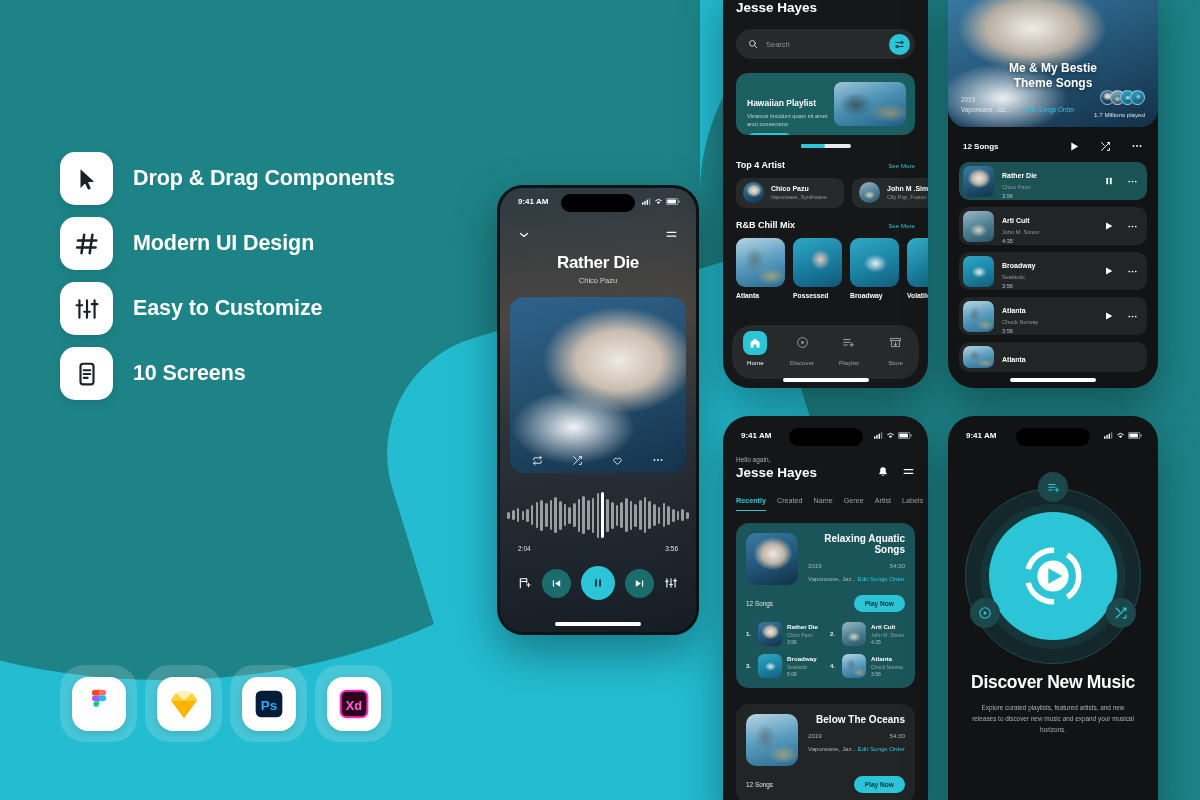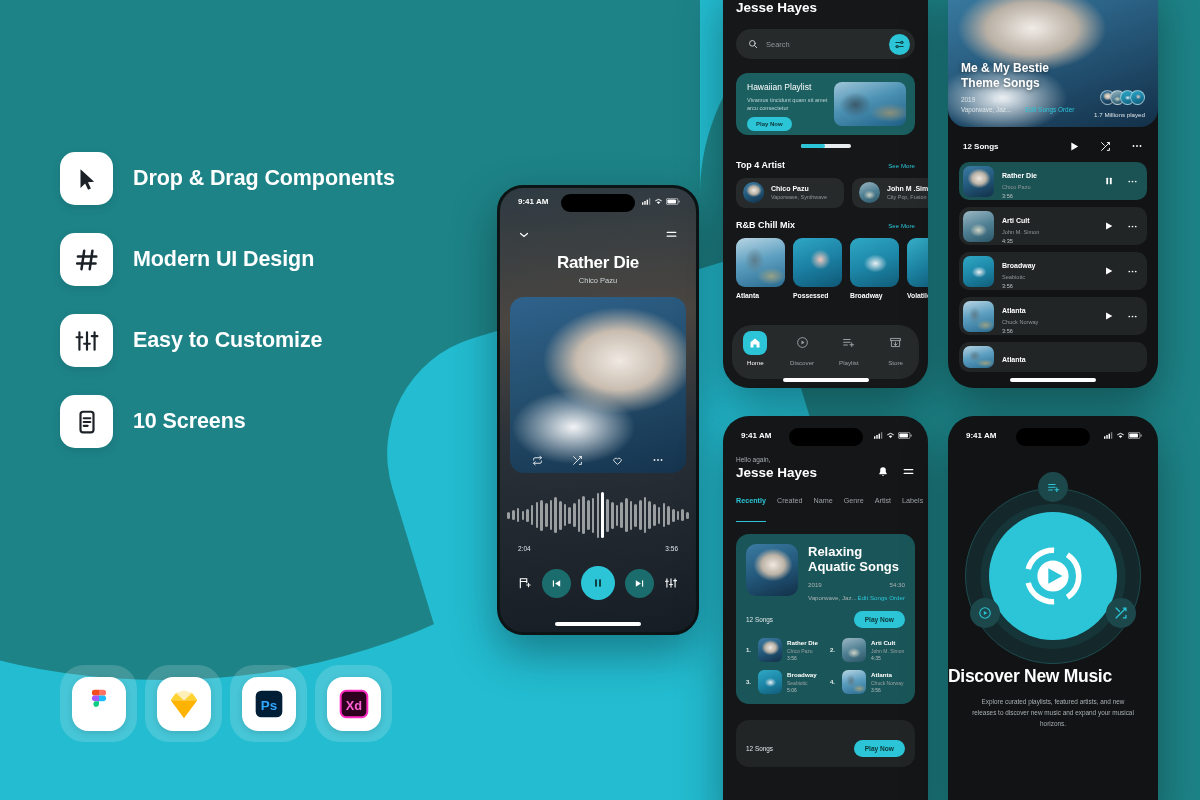--- a/index.html
+++ b/index.html
@@ -29,21 +29,21 @@
     transform: rotate(-17deg);
     border-radius: 120px 40px 0 0;
   }
 
   
   .hero { position: absolute; left: 60px; top: 110px; width: 470px; z-index: 8; }
   .hero h1 {
     color: #fff; font-size: 46px; font-weight: 700; line-height: 1.55;
     letter-spacing: -0.4px;
   }
-  .features { margin-top: 42px; display: flex; flex-direction: column; gap: 28px; }
+  .features { margin-top: 42px; display: flex; flex-direction: column; gap: 12px; }
   .feature { display: flex; align-items: center; gap: 20px; }
   .feat-icon {
     width: 53px; height: 53px; flex: 0 0 53px; background: #fff;
     border-radius: 15px; display: flex; align-items: center; justify-content: center;
     box-shadow: 0 3px 10px rgba(0,0,0,.10);
   }
   .feat-icon svg { width: 26px; height: 26px; display: block; }
   .feat-label { color: #fff; font-size: 21.5px; font-weight: 700; letter-spacing: -.1px; }
 
   
@@ -123,21 +123,21 @@
     margin-top: 14px; height: 30px; background: #262a2b; border-radius: 16px;
     display: flex; align-items: center; padding: 0 5px 0 12px; gap: 8px;
   }
   .searchbar .sb-ph { flex: 1; font-size: 7.5px; color: #8d9596; }
   .filter-btn { width: 21px; height: 21px; border-radius: 50%; background: #2cc5d8; display: flex; align-items: center; justify-content: center; }
   .banner {
     margin-top: 14px; height: 62px; background: #1b5f61; border-radius: 12px;
     display: flex; overflow: hidden; padding: 9px 0 9px 11px;
   }
   .banner-l { flex: 1; }
-  .banner-t { font-size: 8.5px; font-weight: 400; }
+  .banner-t { font-size: 8.5px; font-weight: 700; margin-top: 16px; }
   .banner-d { font-size: 5.6px; color: #bcd3d3; line-height: 1.45; margin-top: 4px; }
   .pill-cyan {
     display: inline-flex; align-items: center; justify-content: center;
     background: #2cc5d8; color: #0d3536; font-weight: 700; border-radius: 10px;
   }
   .banner-btn { margin-top: 5px; height: 14px; padding: 0 9px; font-size: 6px; }
   .banner-img {
     width: 72px; height: 44px; border-radius: 8px; margin-right: 9px; align-self: center;
     background:
       radial-gradient(ellipse 36% 46% at 30% 52%, #3b5a6b 0%, rgba(59,90,107,0) 62%),
@@ -171,21 +171,21 @@
 
   
   #phone-playlist { left: 948px; top: -18px; width: 210px; height: 406px; border-radius: 0 0 26px 26px; background: #111314; }
   .pd-hero {
     height: 145px; border-radius: 0 0 18px 18px; position: relative; overflow: hidden;
     background:
       radial-gradient(ellipse 48% 40% at 40% 32%, #f0ece6 0%, #b9b0a5 45%, rgba(185,176,165,0) 74%),
       radial-gradient(ellipse 44% 34% at 26% 80%, #eef2f5 0%, rgba(238,242,245,0) 70%),
       linear-gradient(160deg,#3c7fa6 0%,#2a6083 40%,#133049 100%);
   }
-  .pd-hero-body { position: absolute; left: 13px; right: 13px; bottom: 14px; }
+  .pd-hero-body { position: absolute; left: 13px; right: 13px; bottom: 14px; text-align: center; }
   .pd-title { font-size: 12px; font-weight: 700; line-height: 1.25; text-shadow: 0 1px 4px rgba(0,0,0,.55); }
   .pd-meta { display: flex; gap: 18px; font-size: 6.4px; color: #dde4e8; margin-top: 5px; }
   .pd-meta2 { display: flex; align-items: center; gap: 14px; margin-top: 3px; font-size: 6.4px; color: #dde4e8; }
   .pd-edit { color: #2cc5d8; }
   .pd-faces { position: absolute; right: 13px; bottom: 22px; display: flex; }
   .pd-faces .avatar { width: 15px; height: 15px; flex: 0 0 15px; margin-left: -5px; border: 1px solid rgba(255,255,255,.5); }
   .pd-played { position: absolute; right: 13px; bottom: 9px; font-size: 6.2px; color: #dde4e8; }
   .pd-bar { display: flex; align-items: center; padding: 13px 15px 0; }
   .pd-count { flex: 1; font-size: 8px; font-weight: 700; }
   .pd-bar-icons { display: flex; align-items: center; gap: 20px; }
@@ -204,27 +204,27 @@
   .song-act { display: flex; align-items: center; gap: 13px; }
   .song-act svg { display: block; }
 
   
   #phone-library { left: 723px; top: 416px; width: 205px; height: 400px; border-radius: 26px 26px 0 0; background: #141617; }
   .lib-hello { font-size: 6.5px; color: #a8aeb0; margin-top: 8px; }
   .lib-name { font-size: 13.5px; font-weight: 700; margin-top: 2px; }
   .lib-head { display: flex; align-items: flex-start; justify-content: space-between; }
   .lib-head-ico { display: flex; align-items: center; gap: 13px; margin-top: 16px; }
   .lib-tabs { display: flex; gap: 11px; margin-top: 14px; }
-  .lib-tab { font-size: 7.2px; color: #9aa1a3; padding-bottom: 16px; }
+  .lib-tab { font-size: 7.2px; color: #9aa1a3; padding-bottom: 5px; }
   .lib-tab.active { color: #2cc5d8; border-bottom: 1.4px solid #2cc5d8; font-weight: 700; }
   .pl-card { margin-top: 12px; border-radius: 13px; padding: 10px; background: #212526; }
   .pl-card.teal { background: #1a5659; }
   .pc-top { display: flex; gap: 10px; }
   .pc-img { width: 52px; height: 52px; border-radius: 10px; flex: 0 0 52px; }
-  .pc-t { font-size: 13px; font-weight: 700; }
+  .pc-t { font-size: 10px; font-weight: 700; text-align: right; }
   .pc-r1 { display: flex; justify-content: space-between; font-size: 6.2px; color: #aab1b3; margin-top: 7px; }
   .pc-r2 { display: flex; justify-content: space-between; font-size: 6.2px; color: #aab1b3; margin-top: 6px; }
   .pc-edit { color: #2cc5d8; }
   .pc-bar { display: flex; align-items: center; justify-content: space-between; margin-top: 10px; }
   .pc-count { font-size: 6.4px; color: #dfe4e6; }
   .pc-btn { height: 17px; padding: 0 11px; font-size: 6.6px; }
   .pc-grid { display: grid; grid-template-columns: 1fr 1fr; gap: 8px 9px; margin-top: 10px; }
   .pc-song { display: flex; align-items: center; gap: 5px; }
   .pc-idx { font-size: 6px; font-weight: 700; color: #e6eaeb; width: 7px; }
   .pc-song-img { width: 24px; height: 24px; border-radius: 6px; flex: 0 0 24px; }
@@ -249,21 +249,21 @@
     width: 128px; height: 128px; border-radius: 50%; background: #2cc5d8;
     display: flex; align-items: center; justify-content: center;
   }
   .ob-fab {
     position: absolute; width: 30px; height: 30px; border-radius: 50%;
     background: #1c484c; display: flex; align-items: center; justify-content: center;
   }
   .fab-top { left: 50%; transform: translateX(-50%); top: 24px; }
   .fab-l { left: 22px; top: 150px; }
   .fab-r { right: 22px; top: 150px; }
-  .ob-title { text-align: left; font-size: 17.5px; font-weight: 700; letter-spacing: -.3px; }
+  .ob-title { text-align: center; font-size: 17.5px; font-weight: 700; margin-top: 6px; letter-spacing: -.3px; }
   .ob-desc { text-align: center; font-size: 6.4px; color: #a9b0b2; line-height: 1.7; margin: 10px 24px 0; }
   .ob-actions { display: flex; align-items: center; justify-content: center; gap: 18px; margin-top: 26px; }
   .ob-back { width: 34px; height: 34px; border-radius: 50%; background: #1c484c; display: flex; align-items: center; justify-content: center; }
   .ob-next { height: 34px; padding: 0 24px; font-size: 9px; border-radius: 18px; }
 
   
   .img-shark { background: radial-gradient(ellipse 52% 44% at 52% 40%, #efe9e2 0%, #bdb3a6 42%, rgba(189,179,166,0) 72%), linear-gradient(160deg,#3b7ba3 0%,#245a7d 48%,#123049 100%); }
   .img-dolphin { background: radial-gradient(ellipse 30% 40% at 38% 46%, #5d7d8c 0%, rgba(93,125,140,0) 66%), radial-gradient(ellipse 40% 24% at 72% 78%, #97a085 0%, rgba(151,160,133,0) 72%), linear-gradient(165deg,#b8d5e4 0%,#5d9fc0 46%,#2a6c91 100%); }
   .img-diver  { background: radial-gradient(ellipse 34% 26% at 52% 52%, #e8eef2 0%, rgba(232,238,242,0) 70%), linear-gradient(160deg,#2fa8c4 0%,#1d87a8 50%,#115d79 100%); }
   .img-turtle { background: radial-gradient(ellipse 30% 30% at 56% 44%, #f0c7bd 0%, rgba(240,199,189,0) 68%), linear-gradient(160deg,#2ea7c6 0%,#1b7fa2 52%,#0f5876 100%); }
@@ -891,20 +891,34 @@
             <span>
               <div class="pc-song-t">Atlanta</div>
               <div class="pc-song-a">Chuck Norway</div>
               <div class="pc-song-d">3:56</div>
             </span>
           </div>
         </div>
       </div>
 
       <div class="pl-card" style="margin-top:16px">
+        <div class="pc-top">
+          <div class="pc-img img-dolphin"></div>
+          <div style="flex:1">
+            <div class="pc-t">Below The Oceans</div>
+            <div class="pc-r1">
+              <span>2019</span>
+              <span>54:30</span>
+            </div>
+            <div class="pc-r2">
+              <span>Vaporwave, Jaz...</span>
+              <span class="pc-edit">Edit Songs Order</span>
+            </div>
+          </div>
+        </div>
         <div class="pc-bar">
           <span class="pc-count">12 Songs</span>
           <span class="pill-cyan pc-btn">Play Now</span>
         </div>
 
       </div>
     </div>
   </div>
 
   <div class="phone" id="phone-discover">

